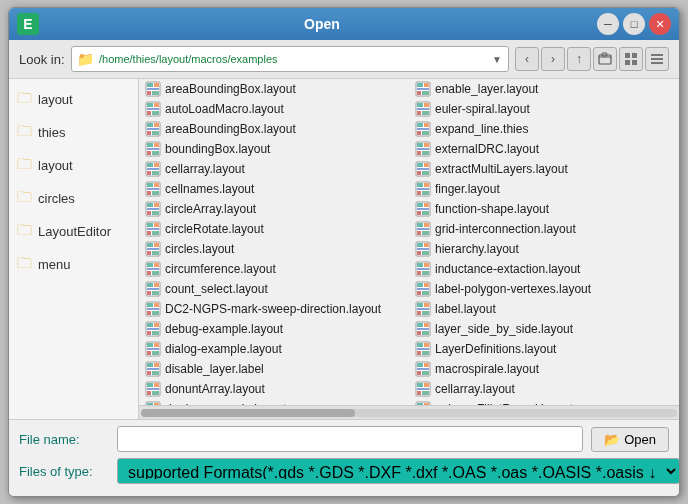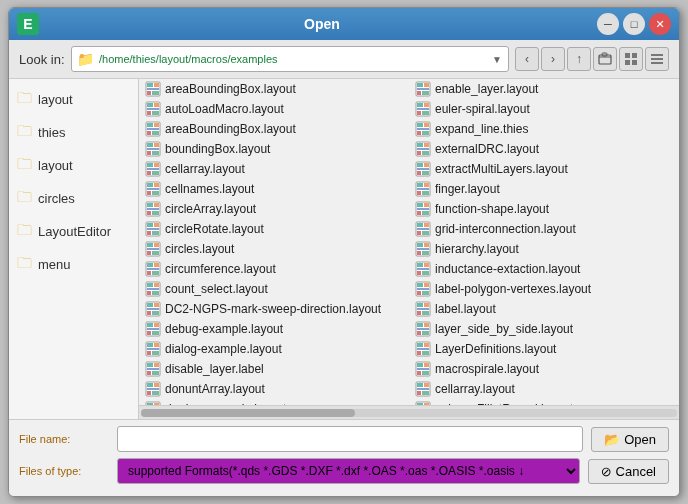--- a/index.html
+++ b/index.html
@@ -226,22 +226,22 @@
       padding: 6px 10px;
       flex-shrink: 0;
     }
     .bottom-row {
       display: flex;
       align-items: center;
       gap: 8px;
       margin-bottom: 6px;
     }
     .bottom-label {
-      font-size: 11px;
-      color: #a16207;
+      font-size: 13px;
+      color: #0f766e;
       white-space: nowrap;
       min-width: 90px;
     }
     .filename-input {
       flex: 1;
       height: 26px;
       border: 1px solid #aaa;
       border-radius: 3px;
       padding: 0 6px;
       font-size: 13px;
@@ -257,22 +257,22 @@
       display: flex;
       align-items: center;
       gap: 4px;
     }
     .filetype-select {
       flex: 1;
       height: 26px;
       border: 1px solid #aaa;
       border-radius: 3px;
       padding: 4px 6px;
-      font-size: 12px;
-      background: #a21caf;
+      font-size: 16px;
+      background: #14b8a6;
     }
     .cancel-btn {
       background: #e8e8e8;
       border: 1px solid #aaa;
       border-radius: 3px;
       padding: 4px 12px;
       cursor: pointer;
       font-size: 13px;
       display: flex;
       align-items: center;

